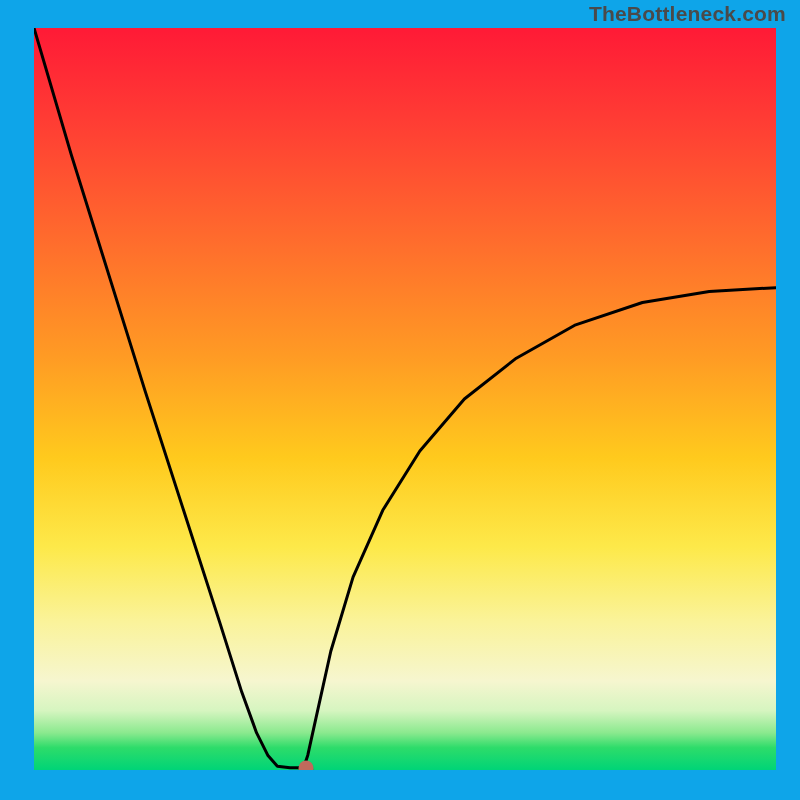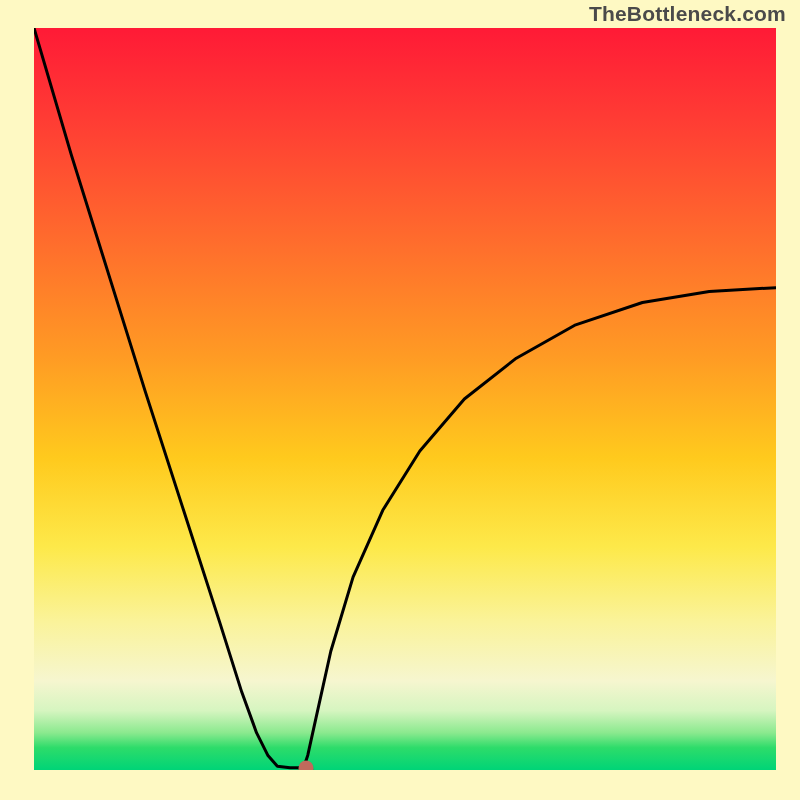--- a/index.html
+++ b/index.html
@@ -8,21 +8,21 @@
     width: 800px;
     height: 800px;
     overflow: hidden;
     background: #000;
     font-family: Arial, Helvetica, sans-serif;
   }
   .frame {
     position: relative;
     width: 800px;
     height: 800px;
-    background: #fef9c3;
+    background: #0ea5e9;
   }
   .watermark {
     position: absolute;
     top: 2px;
     right: 14px;
     color: #4a4a4a;
     font-size: 21px;
     font-weight: 600;
     letter-spacing: 0.2px;
     font-family: Arial, Helvetica, sans-serif;

